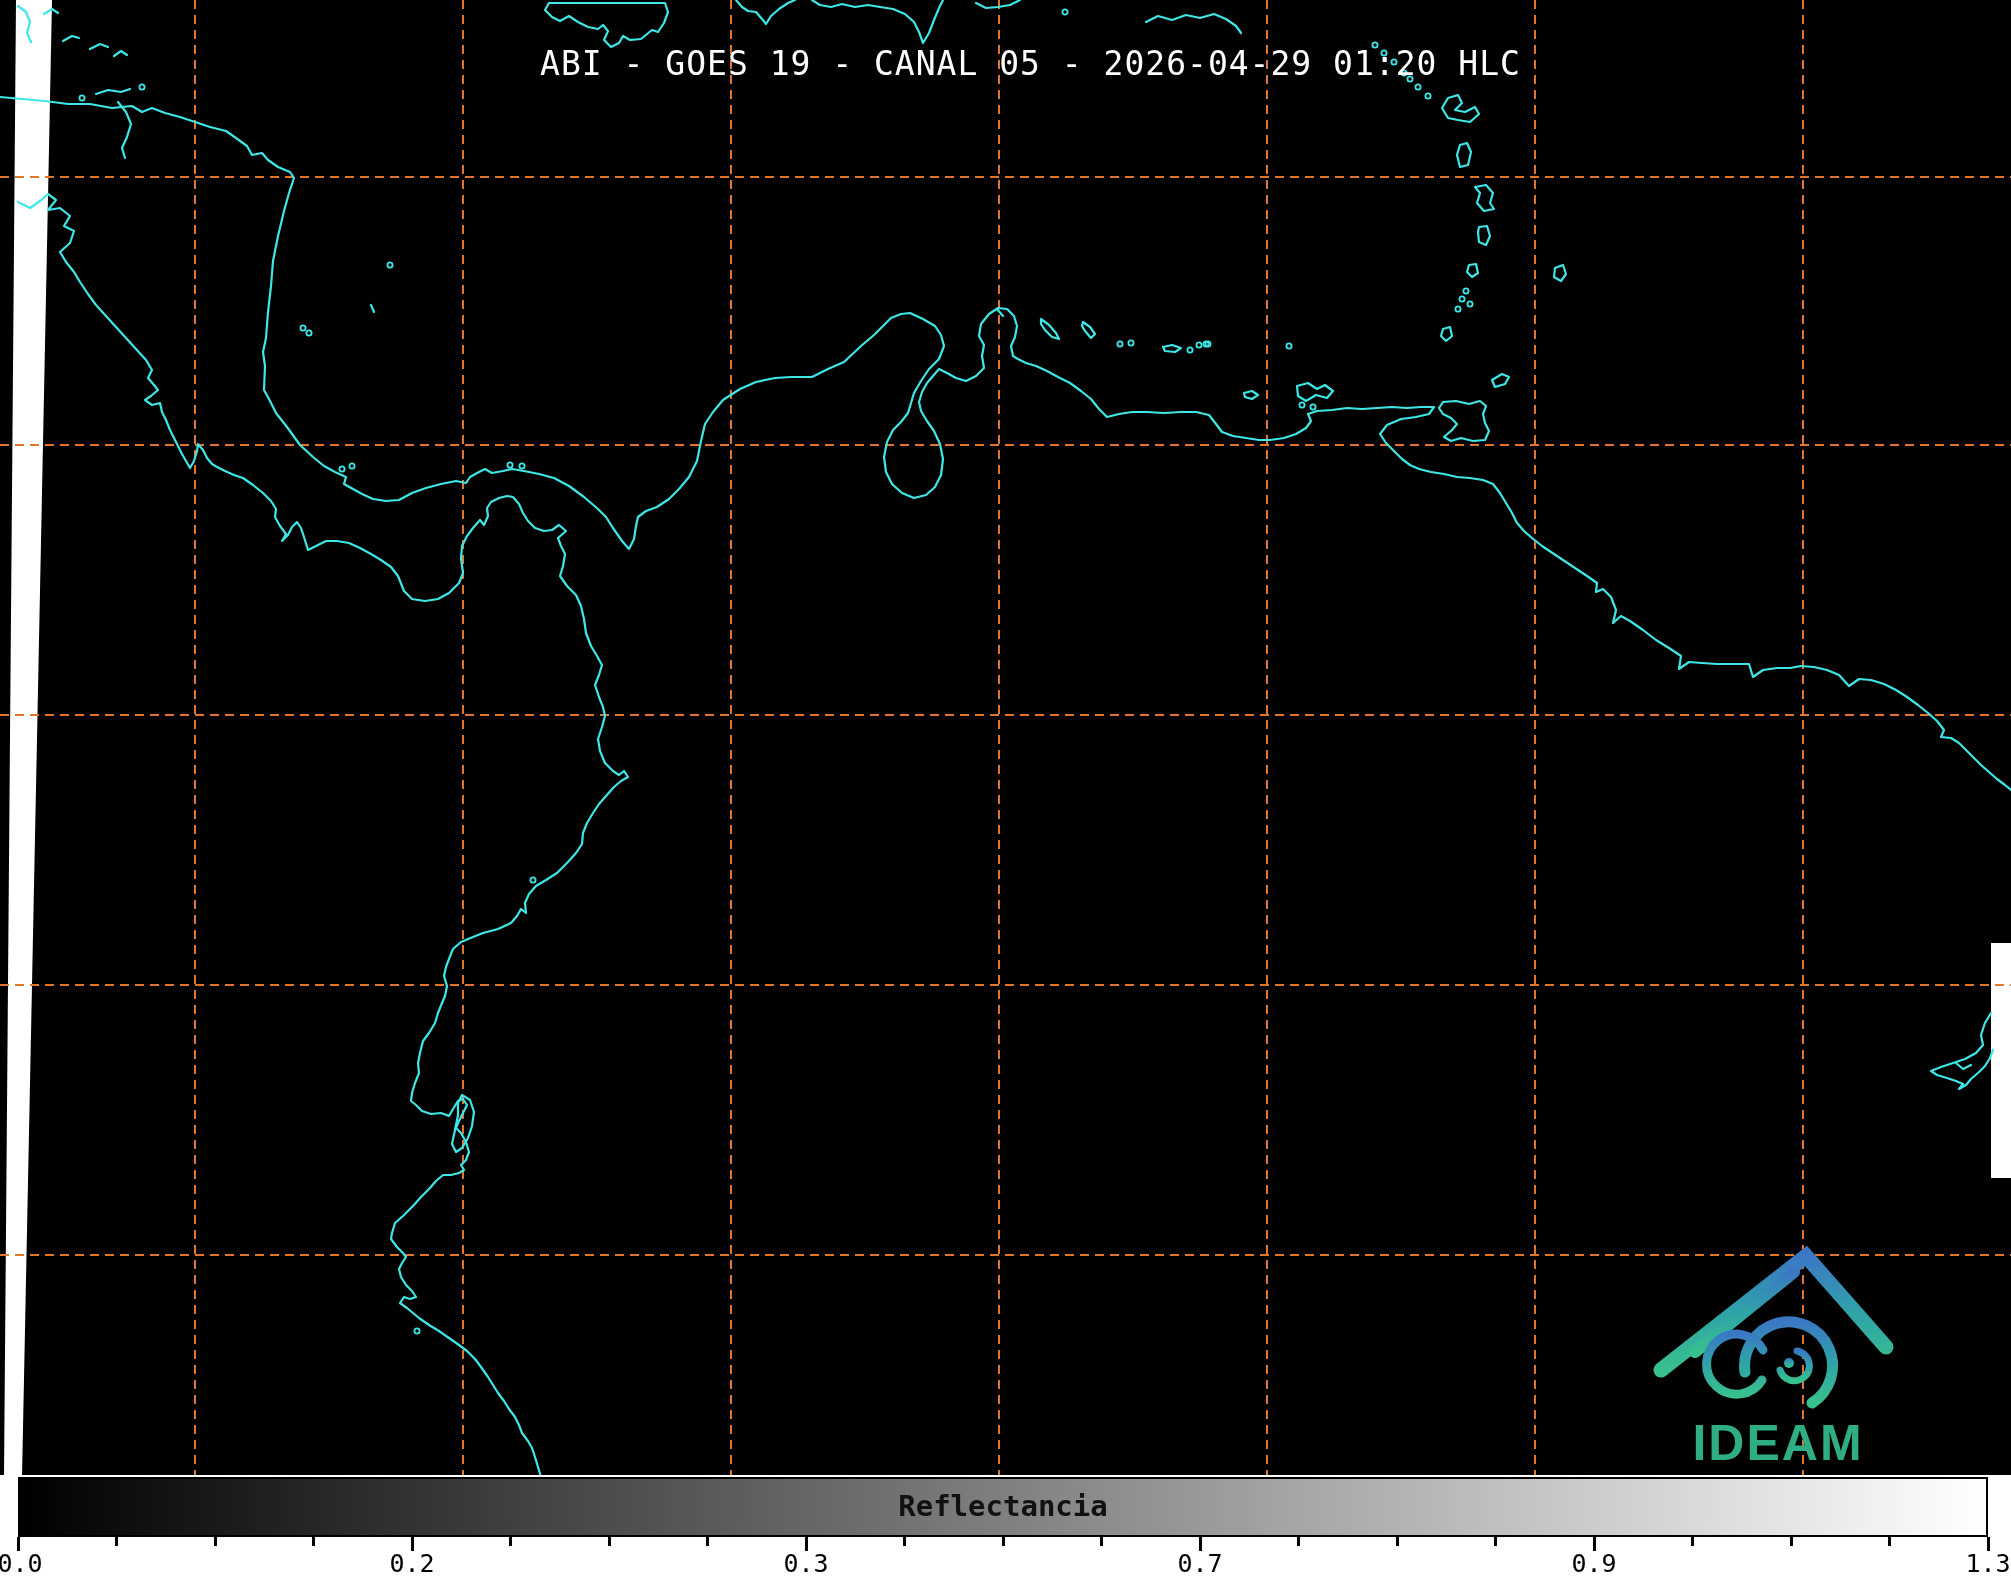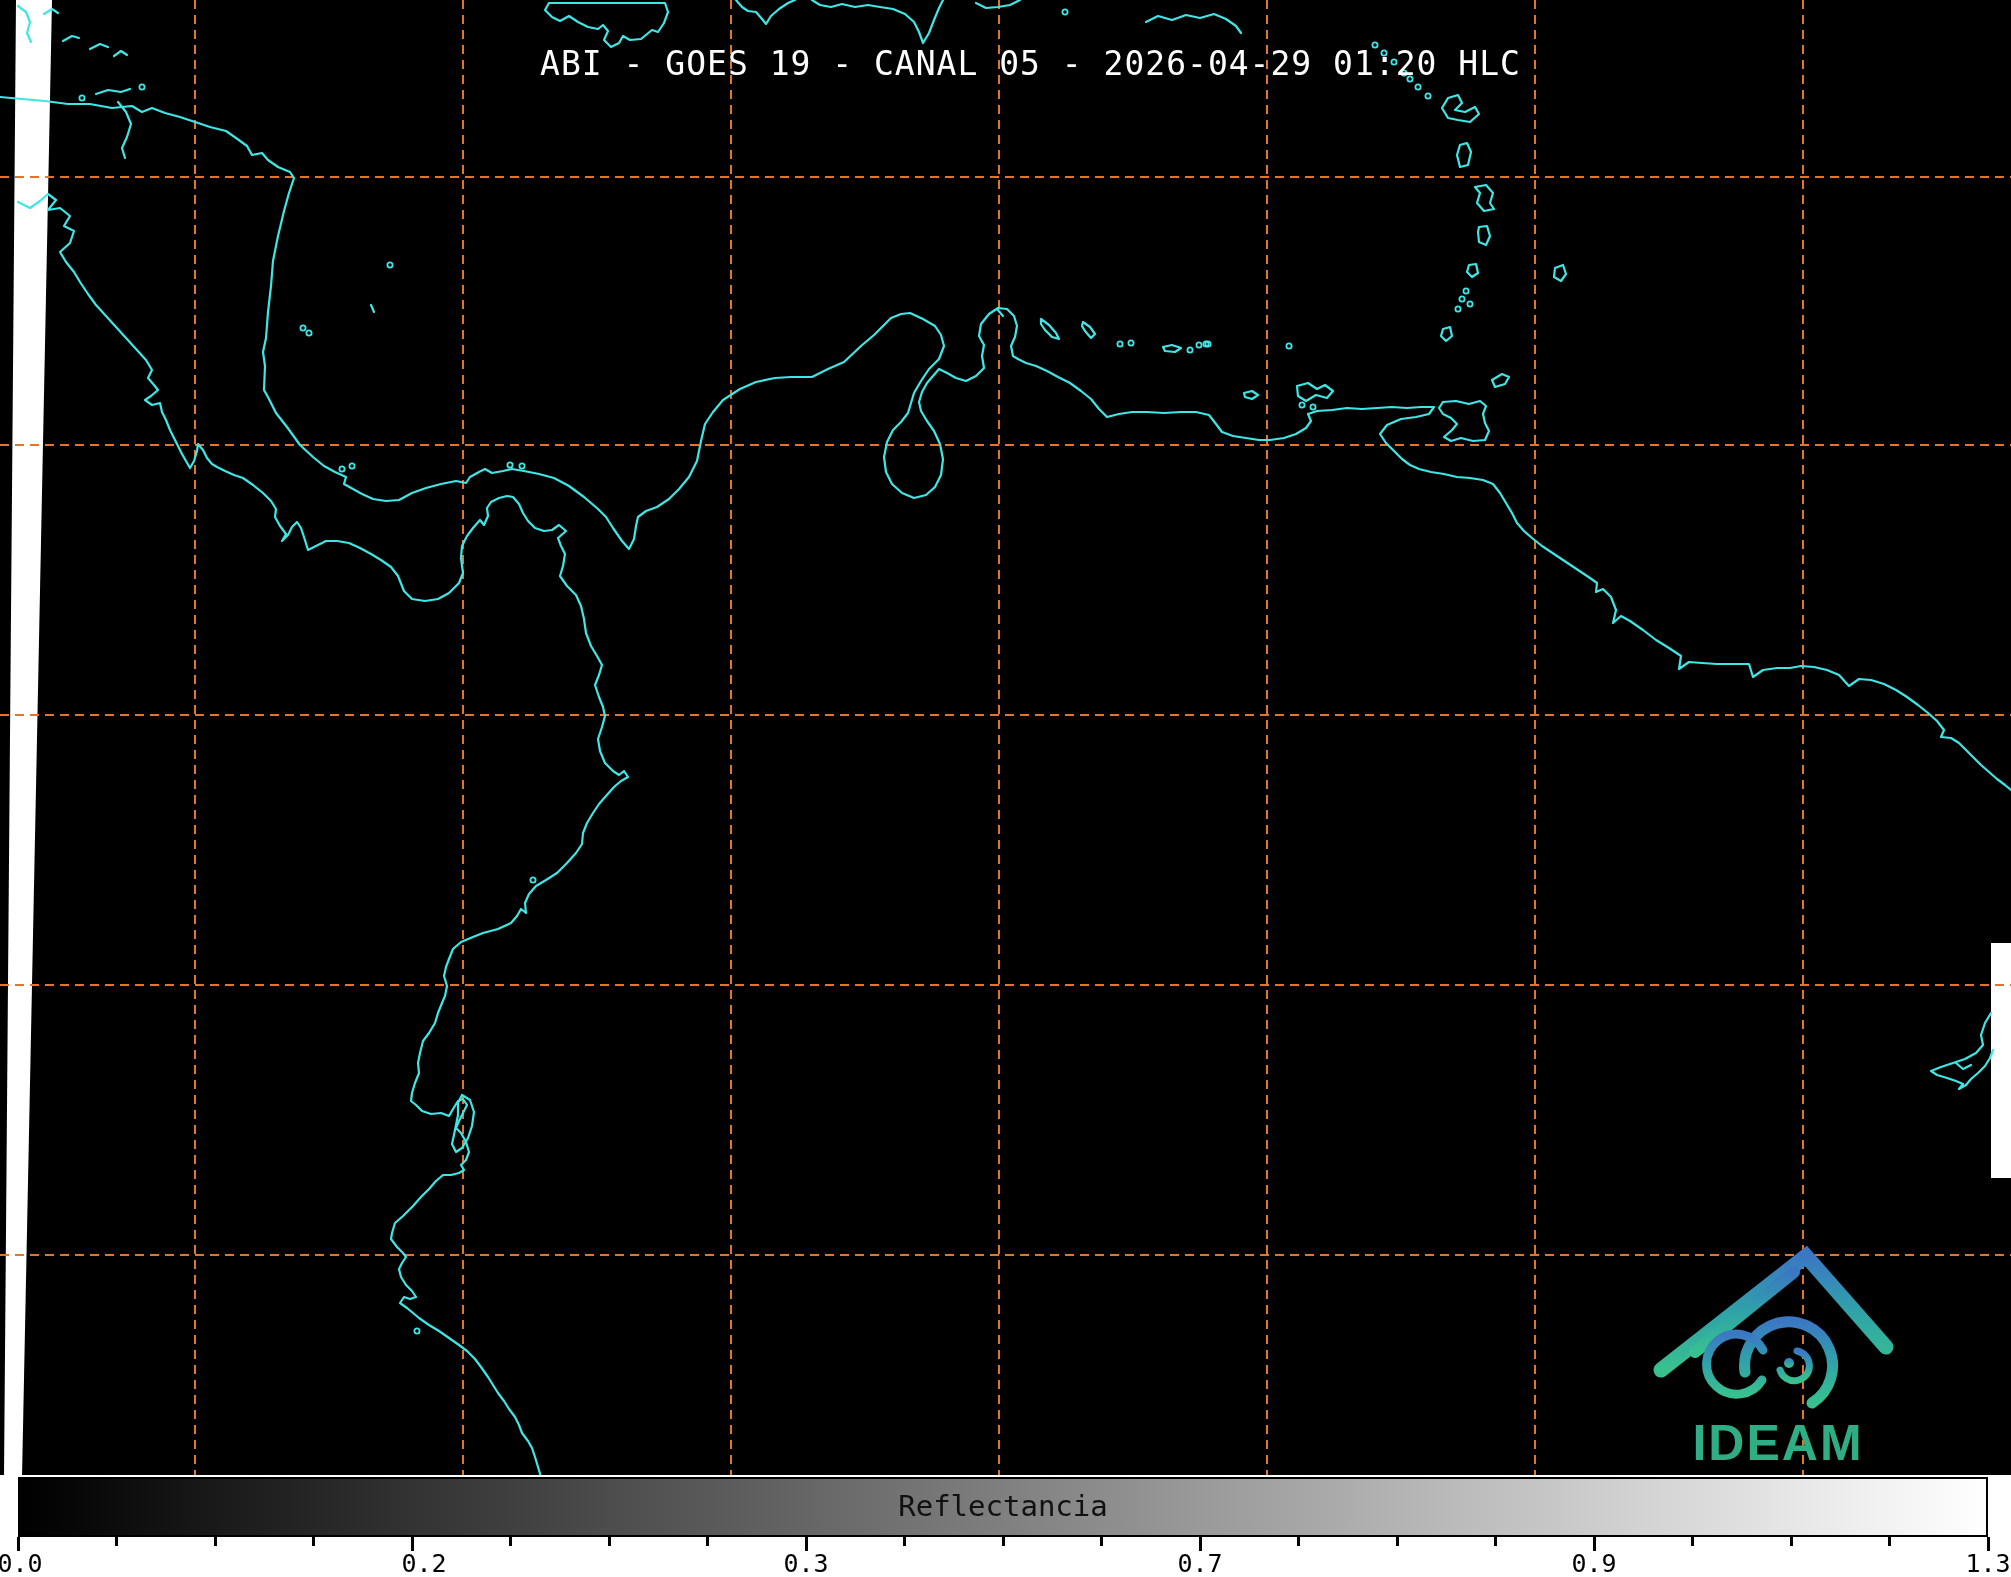--- a/index.html
+++ b/index.html
@@ -5,21 +5,21 @@
   html,body{margin:0;padding:0;background:#222;}
   .stage{position:relative;width:2011px;height:1577px;background:#b91c1c;overflow:hidden;
          font-family:"DejaVu Sans Mono","Liberation Mono",monospace;}
   .map-title{position:absolute;top:44px;left:50%;transform:translateX(calc(-50% + 25px));
          color:#fff;font-size:33px;letter-spacing:1px;white-space:nowrap;z-index:5;}
   #map-svg{position:absolute;left:0;top:0;}
   .cbar-area{position:absolute;left:0;top:1475px;width:2011px;height:102px;background:#fff;}
   .cbar{position:absolute;left:18px;top:2px;width:1970px;height:60px;
         border:2px solid #000;box-sizing:border-box;}
   .cbar-label{position:absolute;left:0;right:0;top:50%;transform:translateY(-54%);
-        text-align:center;font-weight:normal;font-size:29px;color:#111;}
+        text-align:center;font-weight:bold;font-size:29px;color:#111;}
   .tick{position:absolute;top:62px;width:3px;background:#000;}
   .tick.major{height:14px;}
   .tick.minor{height:9px;}
   .tick-label{position:absolute;top:74px;font-size:25px;color:#000;transform:translateX(-50%);}
 </style>
 </head>
 <body>
 
 <div class="stage">
   <div class="map-title">ABI - GOES 19 - CANAL 05 - 2026-04-29 01:20 HLC</div>
@@ -123,21 +123,21 @@
     <div class="cbar" id="cbar" style="background: linear-gradient(to right, rgb(0, 0, 0), rgb(255, 255, 255));">
       <div class="cbar-label">Reflectancia</div>
     </div>
     <div id="cbar-ticks">
         <div class="tick major" style="left: 16.5px;"></div>
         <div class="tick-label" style="left: 20px;">0.0</div>
         <div class="tick minor" style="left: 115px;"></div>
         <div class="tick minor" style="left: 213.5px;"></div>
         <div class="tick minor" style="left: 312px;"></div>
         <div class="tick major" style="left: 410.5px;"></div>
-        <div class="tick-label" style="left: 424px;">0.2</div>
+        <div class="tick-label" style="left: 412px;">0.2</div>
         <div class="tick minor" style="left: 509px;"></div>
         <div class="tick minor" style="left: 607.5px;"></div>
         <div class="tick minor" style="left: 706px;"></div>
         <div class="tick major" style="left: 804.5px;"></div>
         <div class="tick-label" style="left: 806px;">0.3</div>
         <div class="tick minor" style="left: 903px;"></div>
         <div class="tick minor" style="left: 1001.5px;"></div>
         <div class="tick minor" style="left: 1100px;"></div>
         <div class="tick major" style="left: 1198.5px;"></div>
         <div class="tick-label" style="left: 1200px;">0.7</div>

